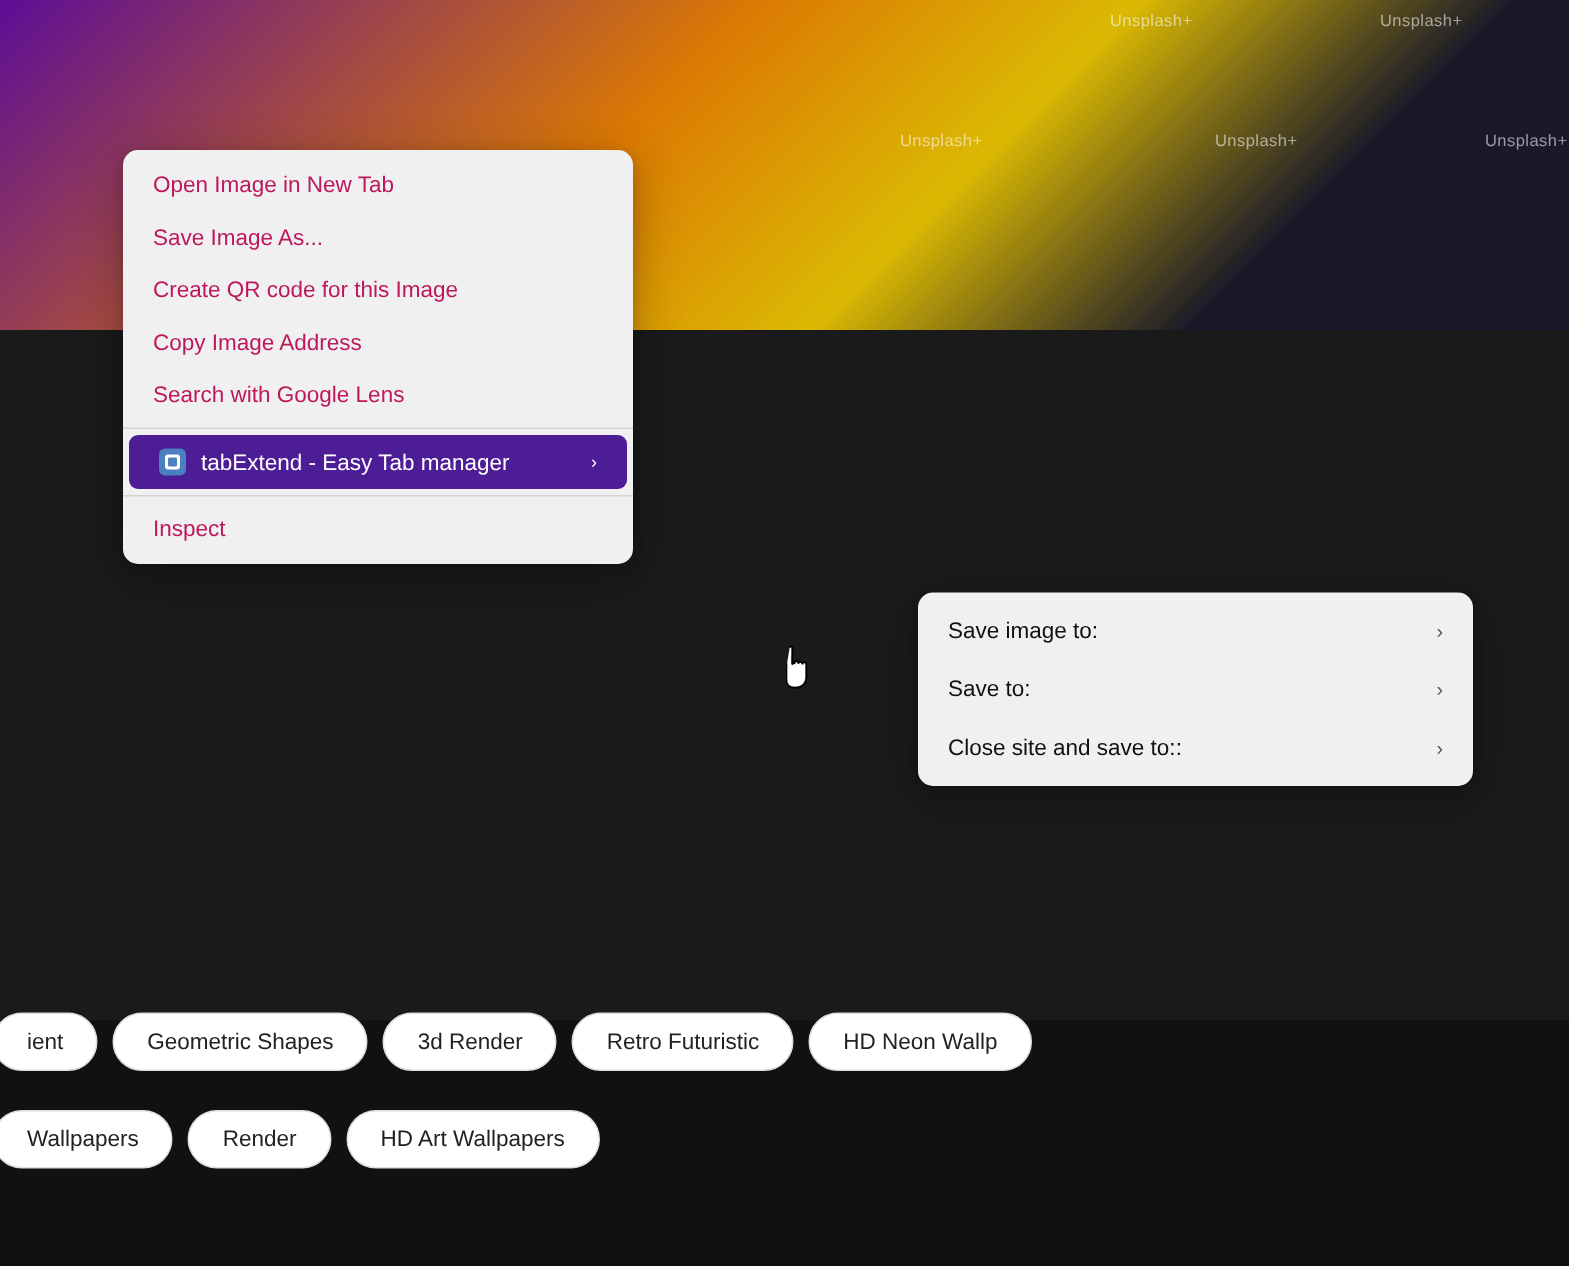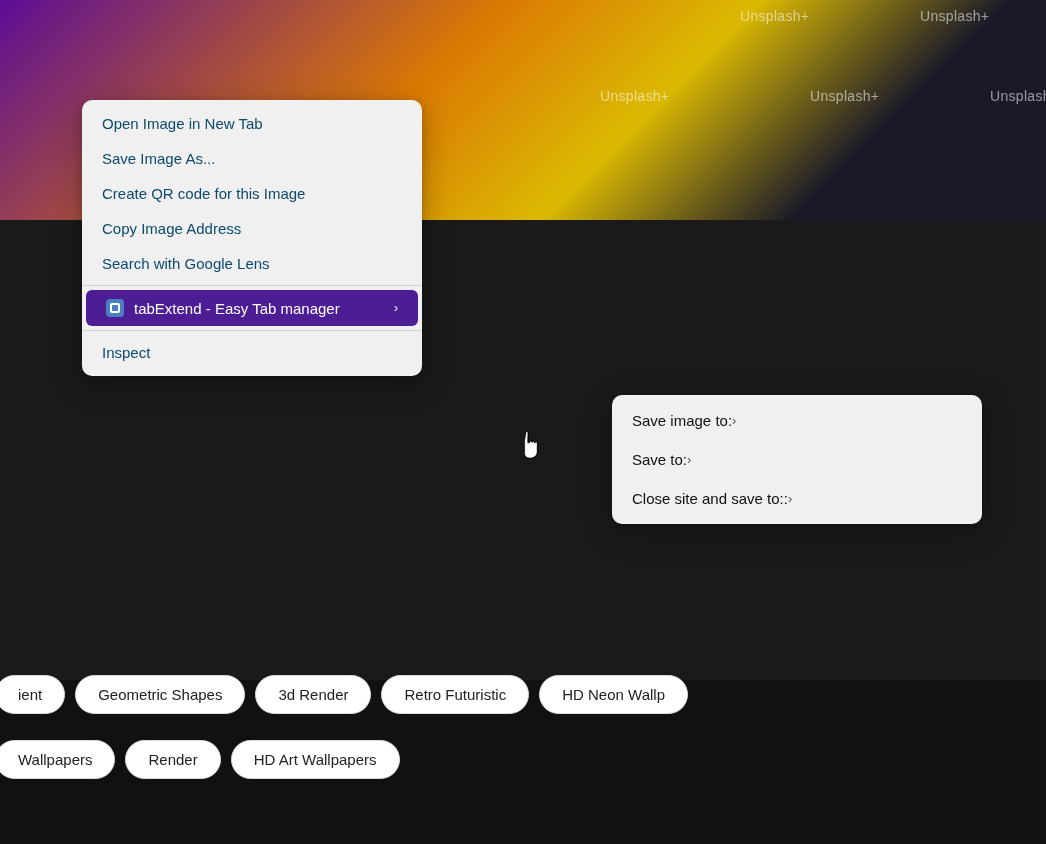--- a/index.html
+++ b/index.html
@@ -28,21 +28,21 @@
       width: 1046px;
       height: 220px;
       background: linear-gradient(135deg, #6a0dad 0%, #ff8c00 40%, #ffd700 60%, #1a1a2e 80%);
       opacity: 0.85;
     }
 
     
     .unsplash-label {
       position: absolute;
       color: rgba(255,255,255,0.55);
-      font-size: 14px;
+      font-size: 11px;
       font-weight: 500;
       letter-spacing: 0.3px;
     }
 
     
     .tags-row {
       position: absolute;
       display: flex;
       gap: 10px;
       align-items: center;
@@ -69,21 +69,21 @@
       border-radius: 10px;
       box-shadow: 0 8px 32px rgba(0,0,0,0.28), 0 2px 8px rgba(0,0,0,0.15);
       min-width: 340px;
       padding: 6px 0;
       z-index: 100;
     }
 
     .context-menu-item {
       padding: 9px 20px;
       font-size: 15px;
-      color: #0c4a6e;
+      color: #be185d;
       cursor: pointer;
       display: flex;
       align-items: center;
       gap: 10px;
       position: relative;
     }
 
     .context-menu-item.highlighted {
       background: #4c1d95;
       color: #fff;
@@ -142,20 +142,22 @@
       z-index: 101;
     }
 
     .submenu-item {
       padding: 11px 20px;
       font-size: 15px;
       color: #111;
       cursor: pointer;
       display: flex;
       align-items: center;
+      justify-content: space-between;
+      gap: 38px;
     }
 
     .submenu-item .chevron {
       font-size: 13px;
       color: #555;
     }
 
     
     .cursor {
       position: absolute;

